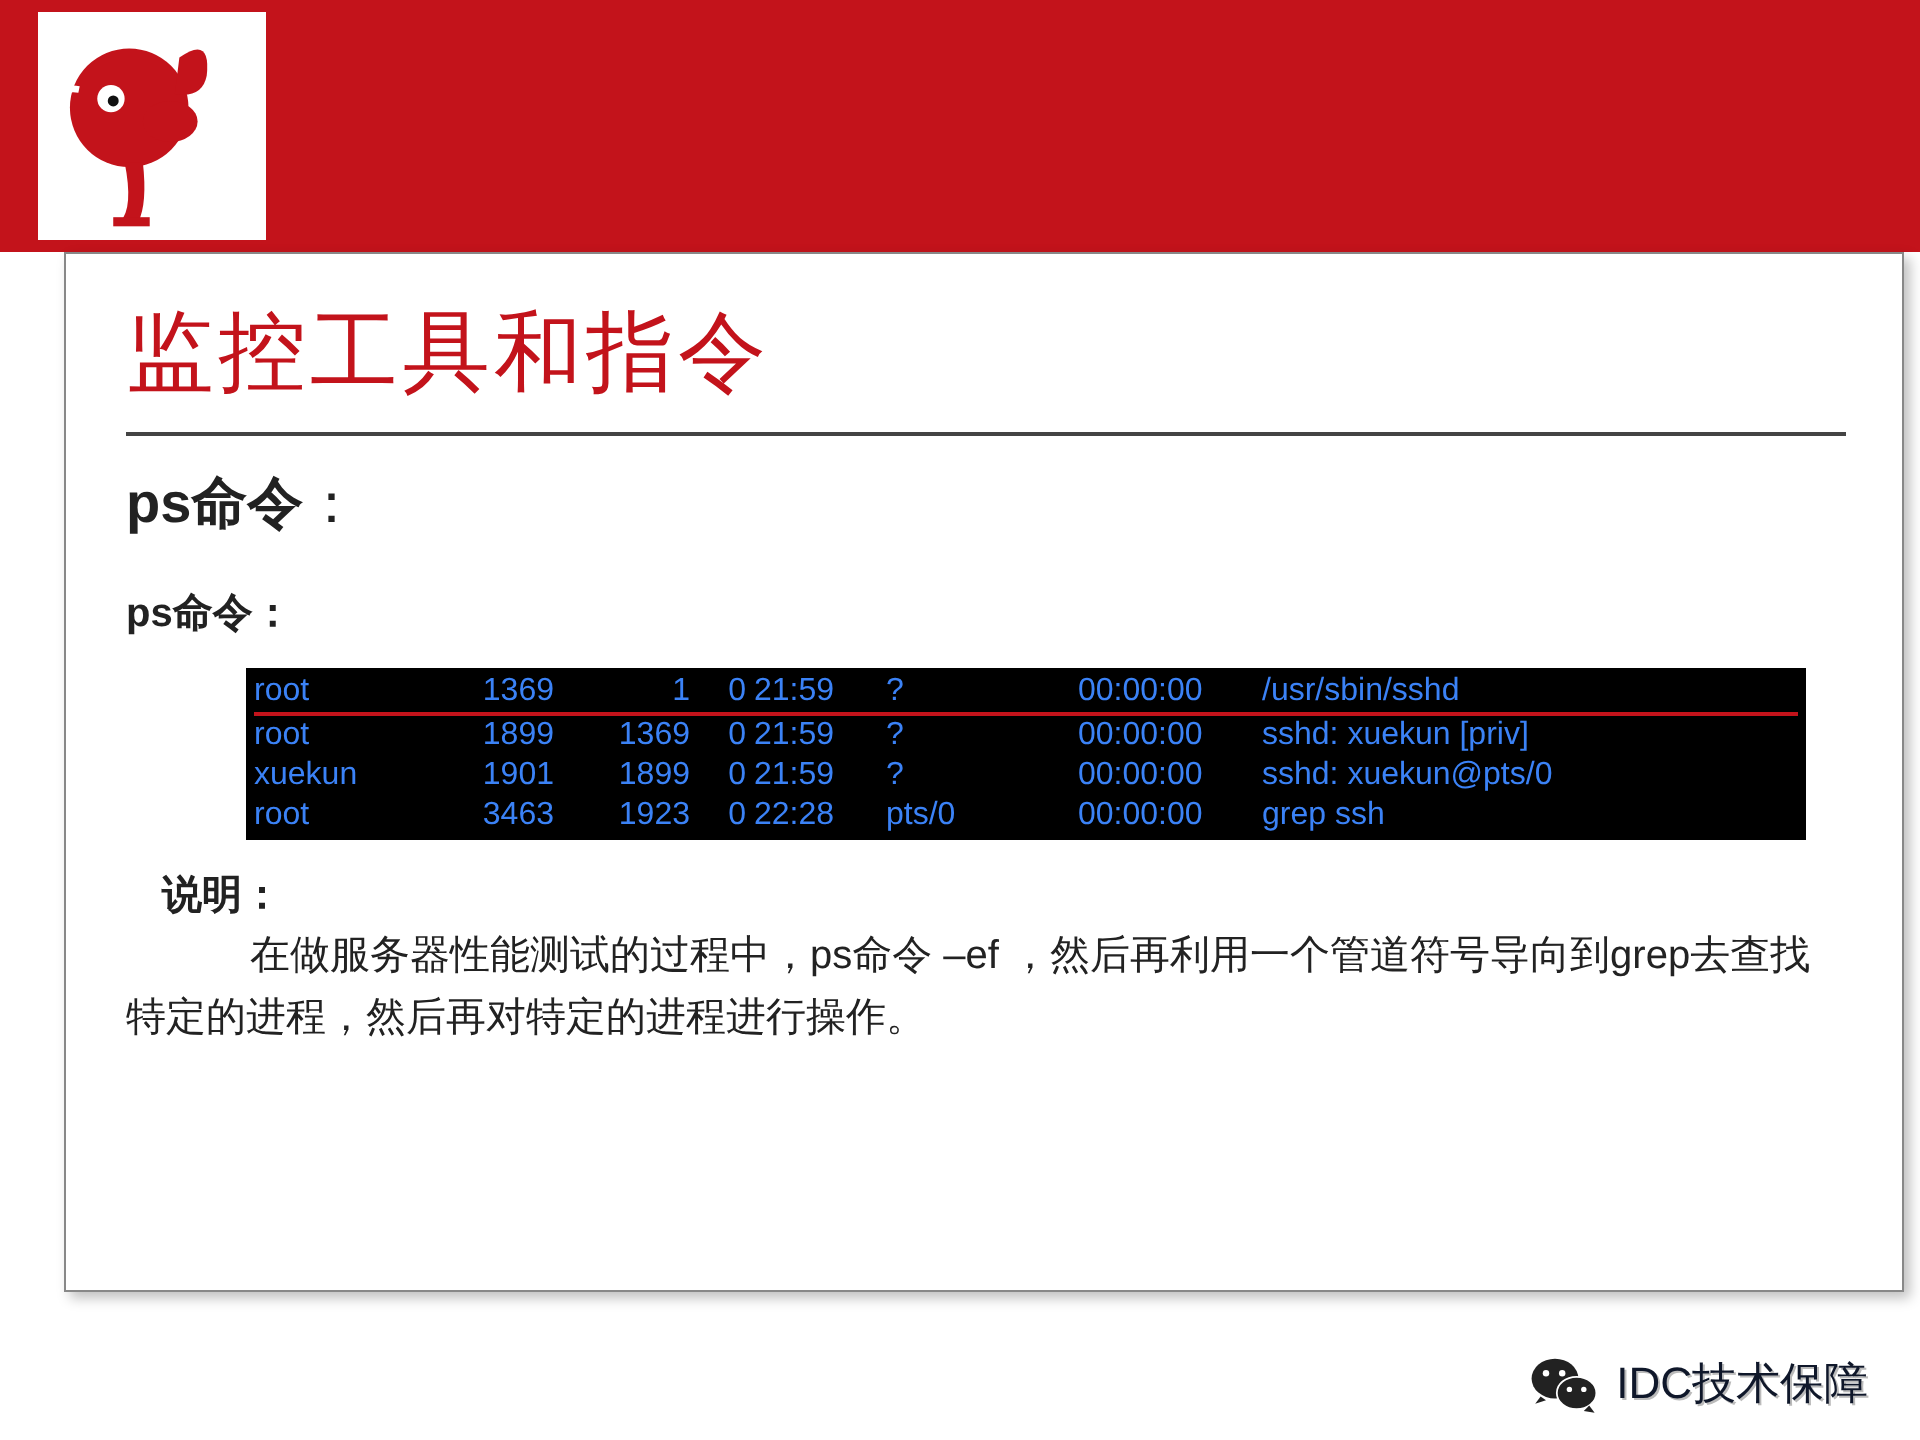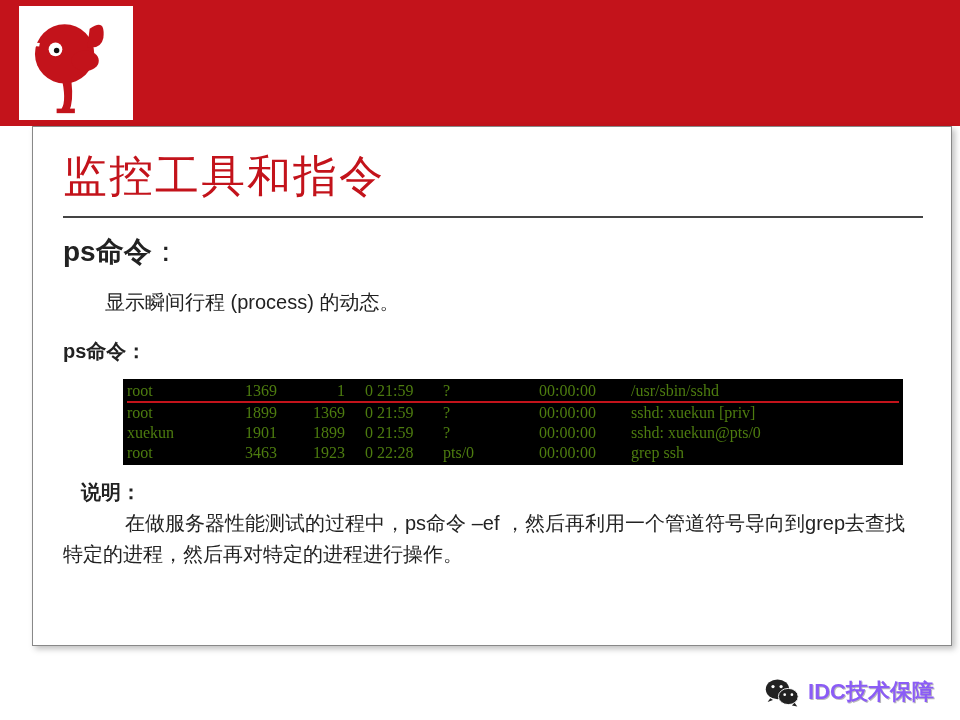--- a/index.html
+++ b/index.html
@@ -18,41 +18,41 @@
 
   .body { position: absolute; left: 30px; top: 100px; width: 860px; color: #222; }
   .sec { font-size: 28px; font-weight: 700; margin-top: 6px; }
   .sec .colon { font-weight: 400; }
   .indent1 { margin-left: 42px; font-size: 20px; margin-top: 18px; }
   .cmd { margin-left: 42px; font-size: 20px; margin-top: 2px; }
   .sec2 { font-size: 20px; font-weight: 700; margin-top: 22px; }
 
   
   .termwrap { margin-top: 14px; margin-left: 60px; width: 780px; }
-  .term { background: #000; color: #4d7c0f; font-family: Liberation Serif, serif; font-size: 16px; line-height: 1.25; padding: 2px 4px; white-space: pre; overflow: hidden; }
+  .term { background: #000; color: #3b82f6; font-family: Liberation Sans, sans-serif; font-size: 16px; line-height: 1.25; padding: 2px 4px; white-space: pre; overflow: hidden; }
   .tline { display: flex; }
   .tc { padding-right: 0; white-space: pre; }
   .c0 { width: 88px; }
   .c1 { width: 68px; text-align: right; padding-right: 6px; }
   .c2 { width: 68px; text-align: right; padding-right: 6px; }
   .c3 { width: 26px; text-align: right; padding-right: 4px; }
   .c4 { width: 66px; }
   .c5 { width: 96px; }
   .c6 { width: 92px; }
   .c7 { flex: 1; }
   .redline { height: 2px; background: #c3131b; margin: 0; }
 
   .note-h { font-size: 20px; font-weight: 700; margin-top: 14px; margin-left: 18px; }
   .note-b { font-size: 20px; margin-top: 2px; line-height: 1.55; }
   .note-b .firstline { text-indent: 62px; display: block; }
 
   
   .footer { position: absolute; left: 0; bottom: 0; width: 960px; height: 56px; display: flex; align-items: center; justify-content: flex-end; padding-right: 26px; }
   .wechat { width: 36px; height: 36px; margin-right: 8px; }
-  .ftxt { font-size: 22px; font-weight: 700; color: #8b5cf6; text-shadow: 1px 1px 0 #bbb; }
+  .ftxt { font-size: 22px; font-weight: 400; color: #0f172a; text-shadow: 1px 1px 0 #bbb; }
 </style>
 </head>
 <body>
 
 <div class="slide">
 
   <div class="topband"></div>
   <div class="logo">
     <svg viewBox="0 0 100 100">
 
@@ -68,21 +68,20 @@
   </div>
 
   <div class="card">
     <div class="title">监控工具和指令</div>
 
     <div class="body">
 
       <div class="sec">
         <span>ps命令</span><span class="colon">：</span>
       </div>
-      <div class="indent1">显示瞬间行程 (process) 的动态。</div>
 
       <div class="sec2">
         <span>ps命令</span><span class="colon">：</span>
       </div>
 
       <div class="termwrap">
         <div class="term" id="term"><div class="tline"><span class="tc c0">root</span><span class="tc c1">1369</span><span class="tc c2">1</span><span class="tc c3">0</span><span class="tc c4">21:59</span><span class="tc c5">?</span><span class="tc c6">00:00:00</span><span class="tc c7">/usr/sbin/sshd</span></div><div class="redline"></div><div class="tline"><span class="tc c0">root</span><span class="tc c1">1899</span><span class="tc c2">1369</span><span class="tc c3">0</span><span class="tc c4">21:59</span><span class="tc c5">?</span><span class="tc c6">00:00:00</span><span class="tc c7">sshd: xuekun [priv]</span></div><div class="tline"><span class="tc c0">xuekun</span><span class="tc c1">1901</span><span class="tc c2">1899</span><span class="tc c3">0</span><span class="tc c4">21:59</span><span class="tc c5">?</span><span class="tc c6">00:00:00</span><span class="tc c7">sshd: xuekun@pts/0</span></div><div class="tline"><span class="tc c0">root</span><span class="tc c1">3463</span><span class="tc c2">1923</span><span class="tc c3">0</span><span class="tc c4">22:28</span><span class="tc c5">pts/0</span><span class="tc c6">00:00:00</span><span class="tc c7">grep ssh</span></div></div>
       </div>
 
       <div class="note-h">

